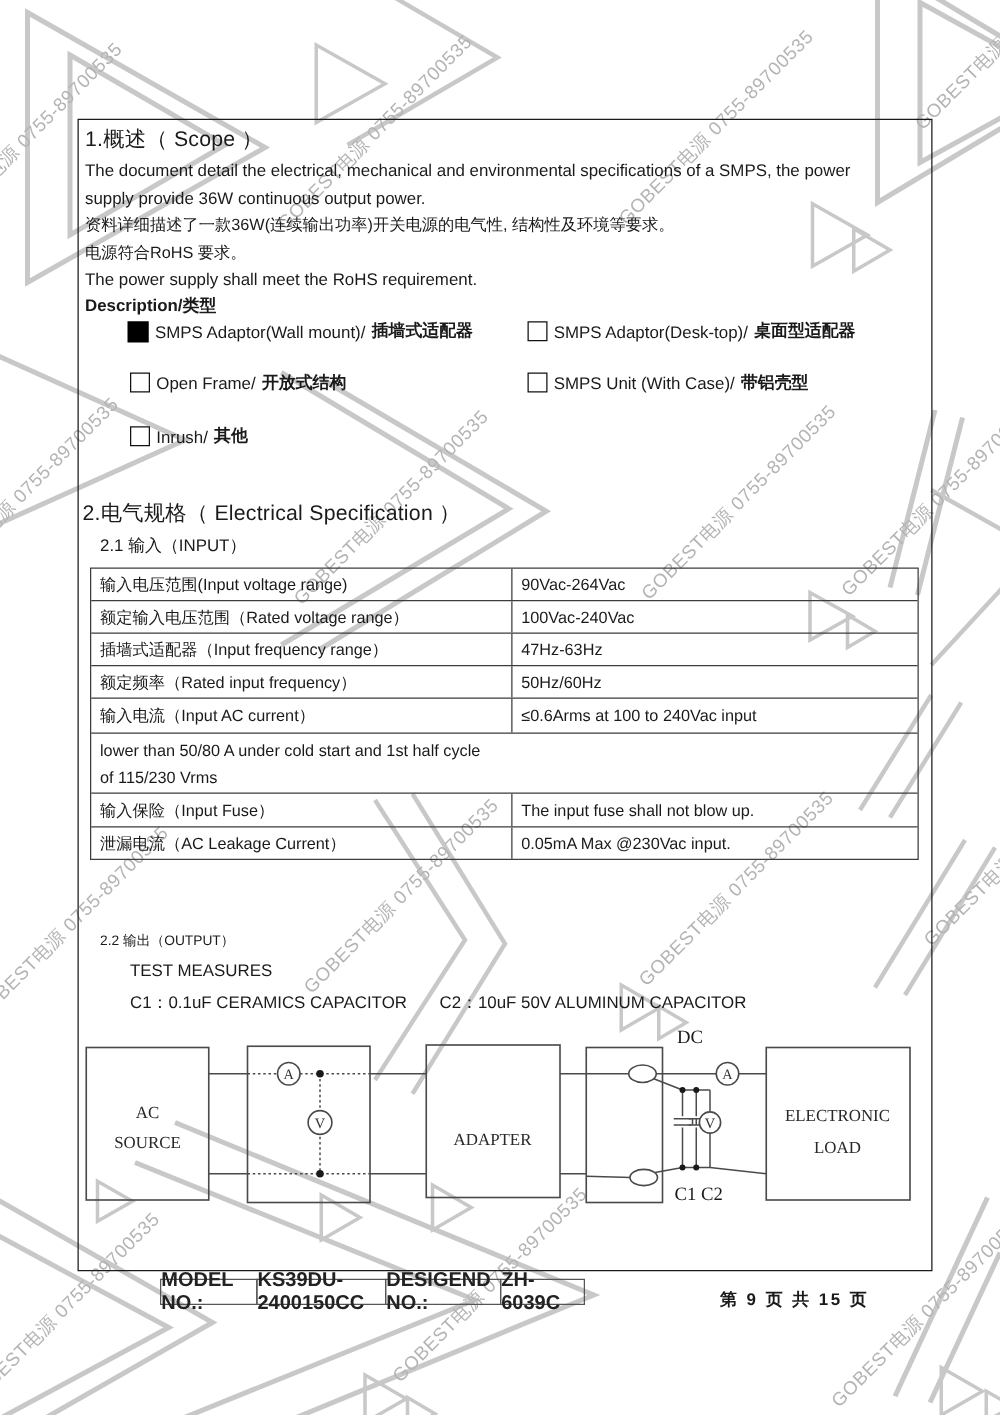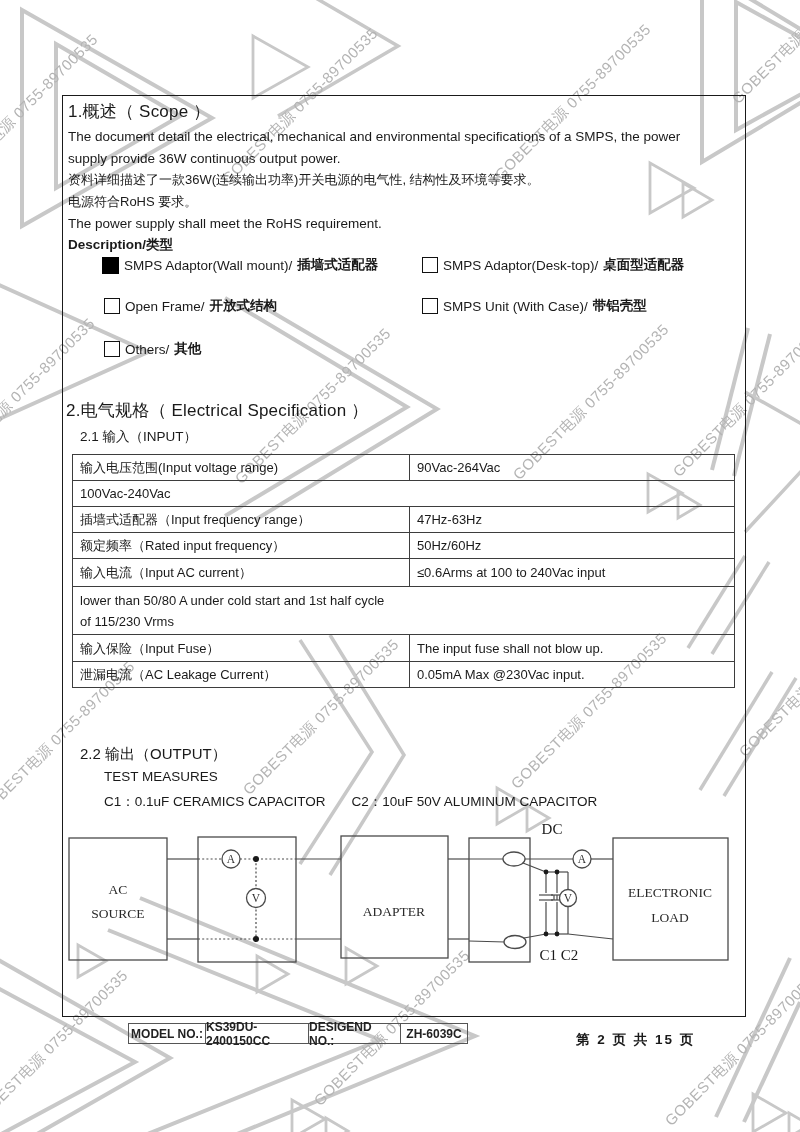--- a/index.html
+++ b/index.html
@@ -25,21 +25,21 @@
         box-sizing:border-box;font-size:13px;}
   .trow{display:flex;border-top:1px solid #3d3d3d;}
   .trow:first-child{border-top:none;}
   .tcell{display:flex;align-items:center;box-sizing:border-box;padding:2px 6px 2px 7px;line-height:21px;}
   .tcell.lab{width:338px;border-right:1px solid #3d3d3d;}
   .tcell.val{width:325px;}
   .rh{min-height:24.5px;} .rh5{min-height:27px;} .rh7{min-height:26px;} .rh9{min-height:24px;}
   .tall6{min-height:44px;} .tall8{min-height:43px;}
   .tall6 .tcell,.tall8 .tcell{align-items:flex-start;padding-top:3px;}
   
-  .ftable{position:absolute;left:128px;top:1023px;display:flex;font-size:12px;font-weight:600;color:#222;}
+  .ftable{position:absolute;left:128px;top:1023px;display:flex;font-size:16px;font-weight:600;color:#222;}
   .fcell{height:21px;display:flex;align-items:center;justify-content:center;border:1px solid #555;
          box-sizing:border-box;margin-left:-1px;background:transparent;}
   .fcell:first-child{margin-left:0;}
   .pagenum{position:absolute;left:576px;top:1031px;font-size:13.5px;font-weight:600;letter-spacing:2px;}
   .serif{font-family:"Liberation Serif",serif;}
 </style>
 </head>
 <body>
 
 <div class="page">
@@ -134,33 +134,34 @@
         <span>Open Frame/</span>
         <span class="bold">开放式结构</span>
     </div>
     <div class="abs opt" style="left:386px;top:297px">
       <span class="cb"></span>
         <span>SMPS Unit (With Case)/</span>
         <span class="bold">带铝壳型</span>
     </div>
     <div class="abs opt" style="left:68px;top:340px">
       <span class="cb"></span>
-        <span>Others/</span>
+        <span>Inrush/</span>
         <span class="bold">其他</span>
     </div>
 
     <div class="abs h-big" style="left:66px;top:399px">2.电气规格（ Electrical Specification ）</div>
     <div class="abs" style="left:80px;top:428px;font-size:13.5px">2.1 输入（INPUT）</div>
 
     <div class="spec">
       <div class="trow rh">
         <div class="tcell lab">输入电压范围(Input voltage range)</div>
         <div class="tcell val">90Vac-264Vac</div>
       </div>
       <div class="trow rh">
+        <div class="tcell lab">额定输入电压范围（Rated voltage range）</div>
         <div class="tcell val">100Vac-240Vac</div>
       </div>
       <div class="trow rh">
         <div class="tcell lab">插墙式适配器（Input frequency range）</div>
         <div class="tcell val">47Hz-63Hz</div>
       </div>
       <div class="trow rh">
         <div class="tcell lab">额定频率（Rated input frequency）</div>
         <div class="tcell val">50Hz/60Hz</div>
       </div>
@@ -174,21 +175,21 @@
       <div class="trow rh7">
         <div class="tcell lab">输入保险（Input Fuse）</div>
         <div class="tcell val">The input fuse shall not blow up.</div>
       </div>
       <div class="trow rh9">
         <div class="tcell lab">泄漏电流（AC Leakage Current）</div>
         <div class="tcell val">0.05mA Max @230Vac input.</div>
       </div>
     </div>
 
-    <div class="abs" style="left:80px;top:745px;font-size:15px">2.2  输出（OUTPUT）</div>
+    <div class="abs" style="left:80px;top:745px;font-size:11px">2.2  输出（OUTPUT）</div>
     <div class="abs" style="left:104px;top:769px;font-size:13.5px">TEST MEASURES</div>
     <div class="abs" style="left:104px;top:793px;font-size:13.5px">
       <span>C1：0.1uF CERAMICS CAPACITOR</span><span style="display:inline-block;width:26px"></span><span>C2：10uF 50V ALUMINUM CAPACITOR</span>
     </div>
 
     <svg class="abs" style="left:62px;top:815px" width="684" height="160" viewBox="0 0 684 160">
       <g stroke="#4a4a4a" stroke-width="1.3" fill="none">
         <rect x="7" y="23" width="98" height="122"></rect>
         <rect x="136" y="22" width="98" height="125"></rect>
         <rect x="279" y="21" width="107" height="122"></rect>
@@ -262,15 +263,15 @@
         <text x="497" y="145" font-size="15">C1 C2</text>
       </g>
     </svg>
 
     <div class="ftable">
       <div class="fcell" style="width:78px">MODEL NO.:</div>
       <div class="fcell" style="width:104px">KS39DU-2400150CC</div>
       <div class="fcell" style="width:93px">DESIGEND NO.:</div>
       <div class="fcell" style="width:68px">ZH-6039C</div>
     </div>
-    <div class="pagenum">第 2 页 共 15 页</div>
+    <div class="pagenum">第 9 页 共 15 页</div>
   </div>
 </div>
 
 </body></html>

